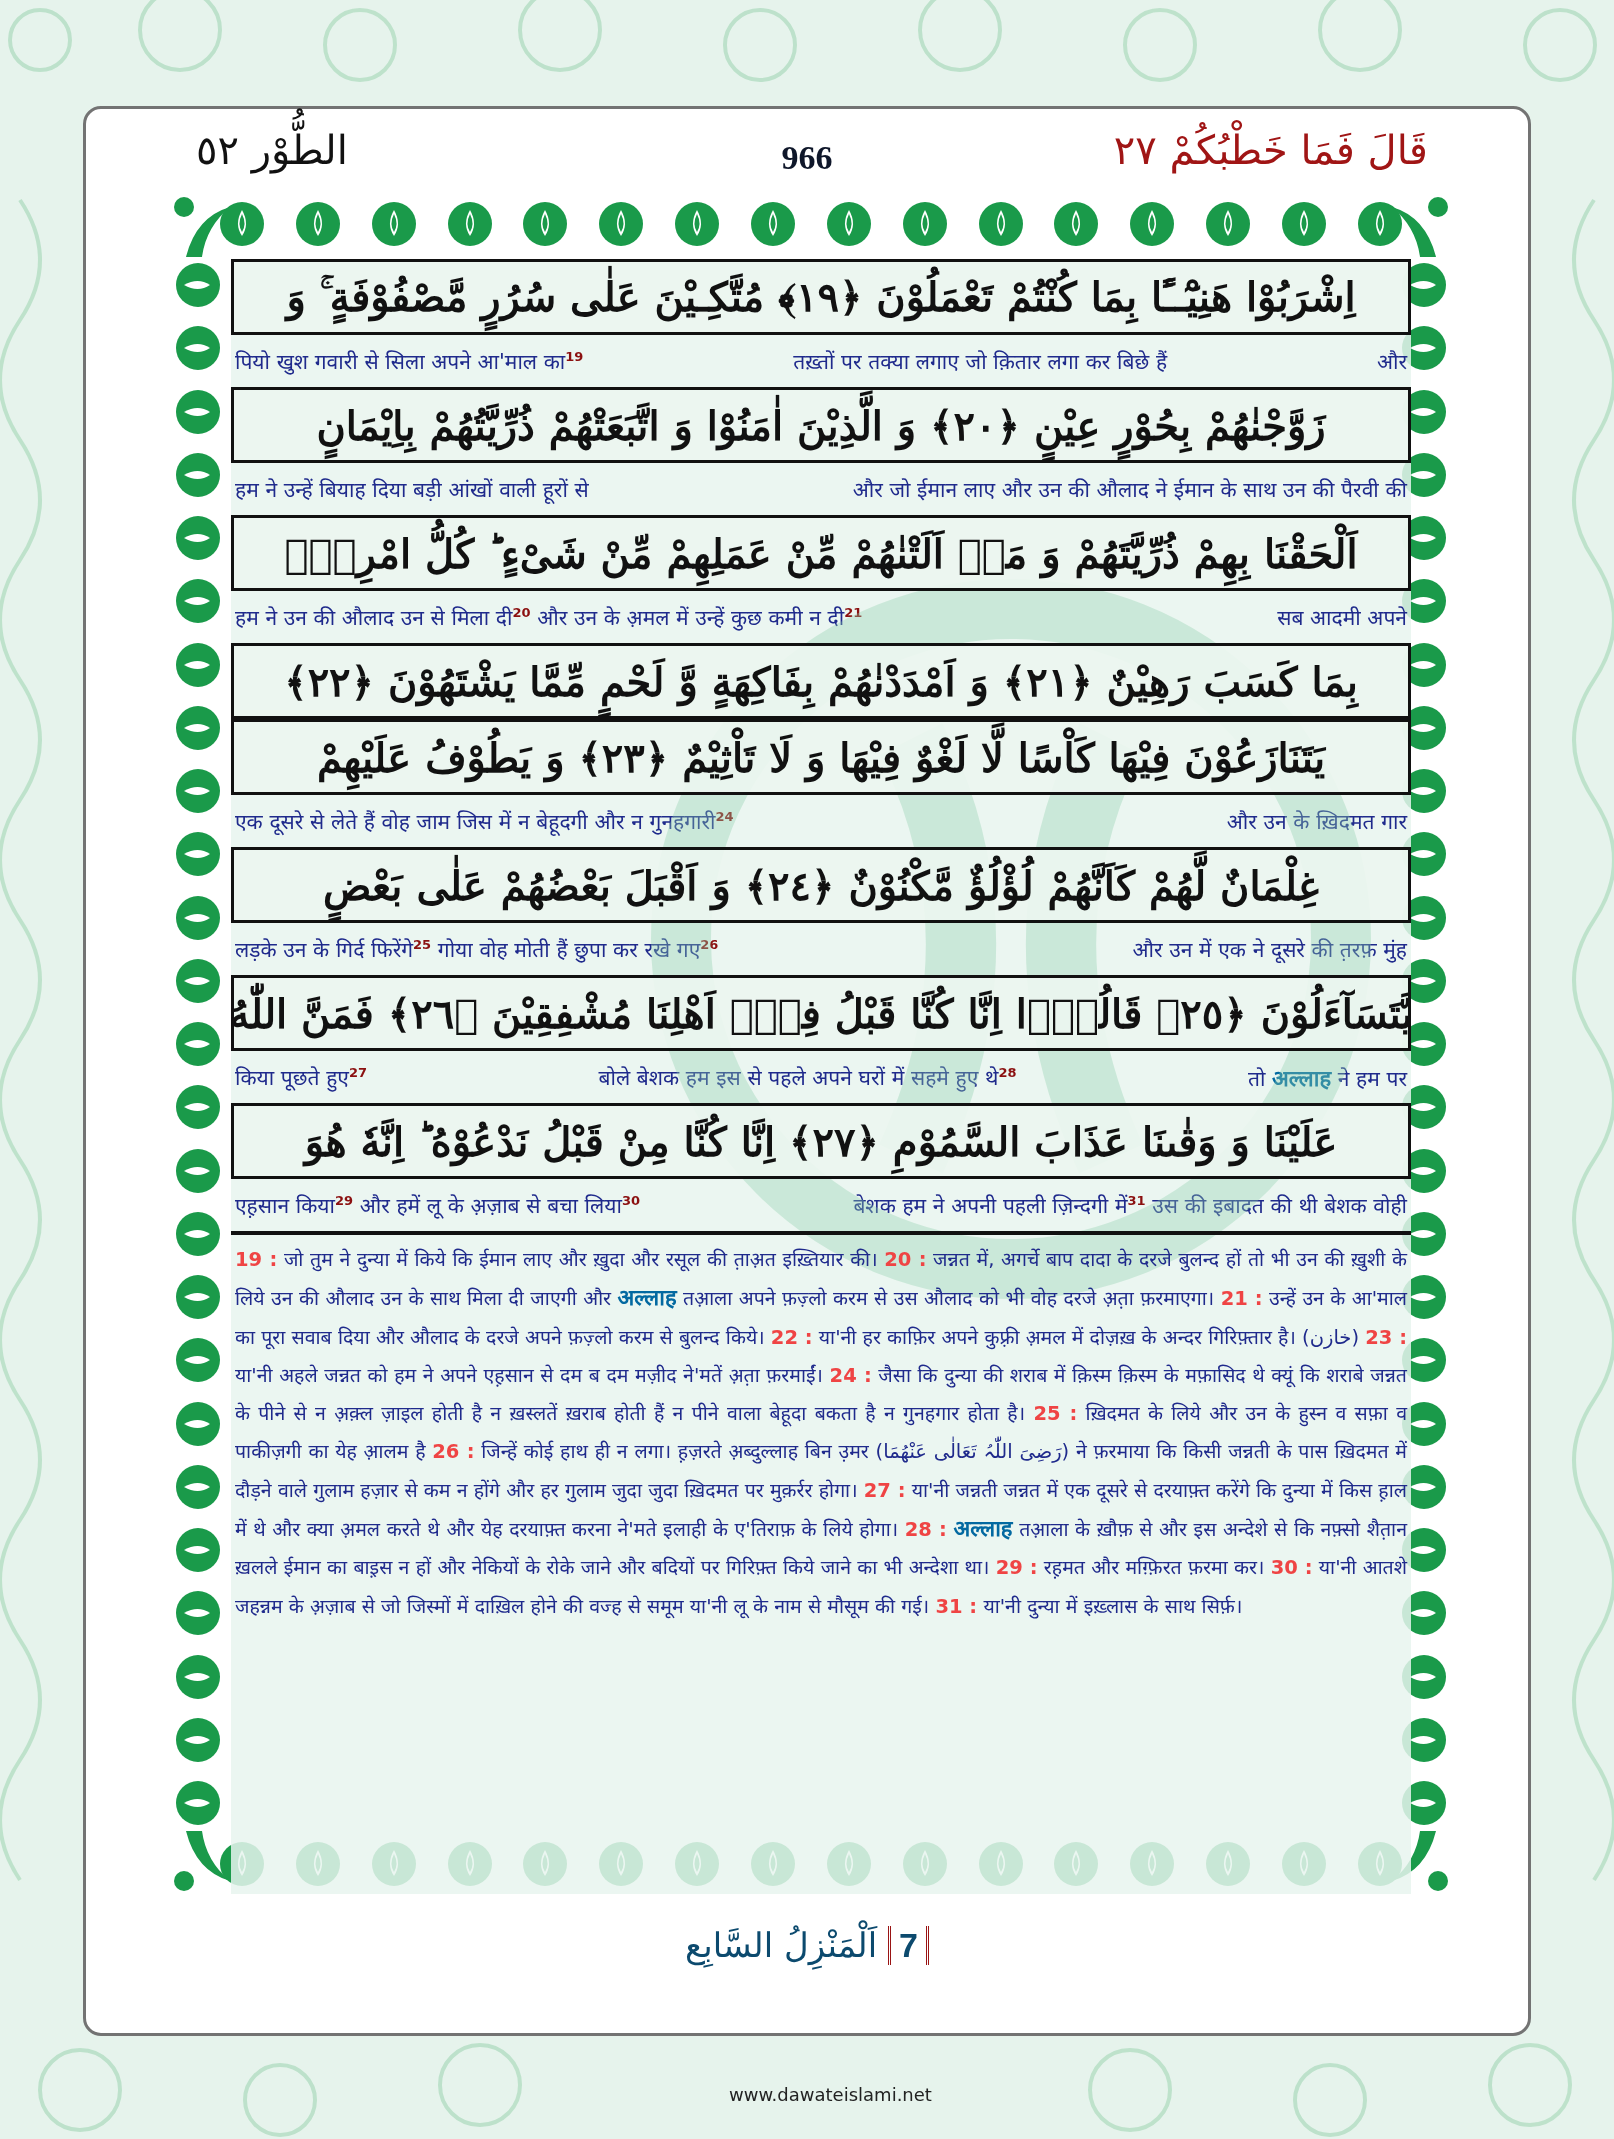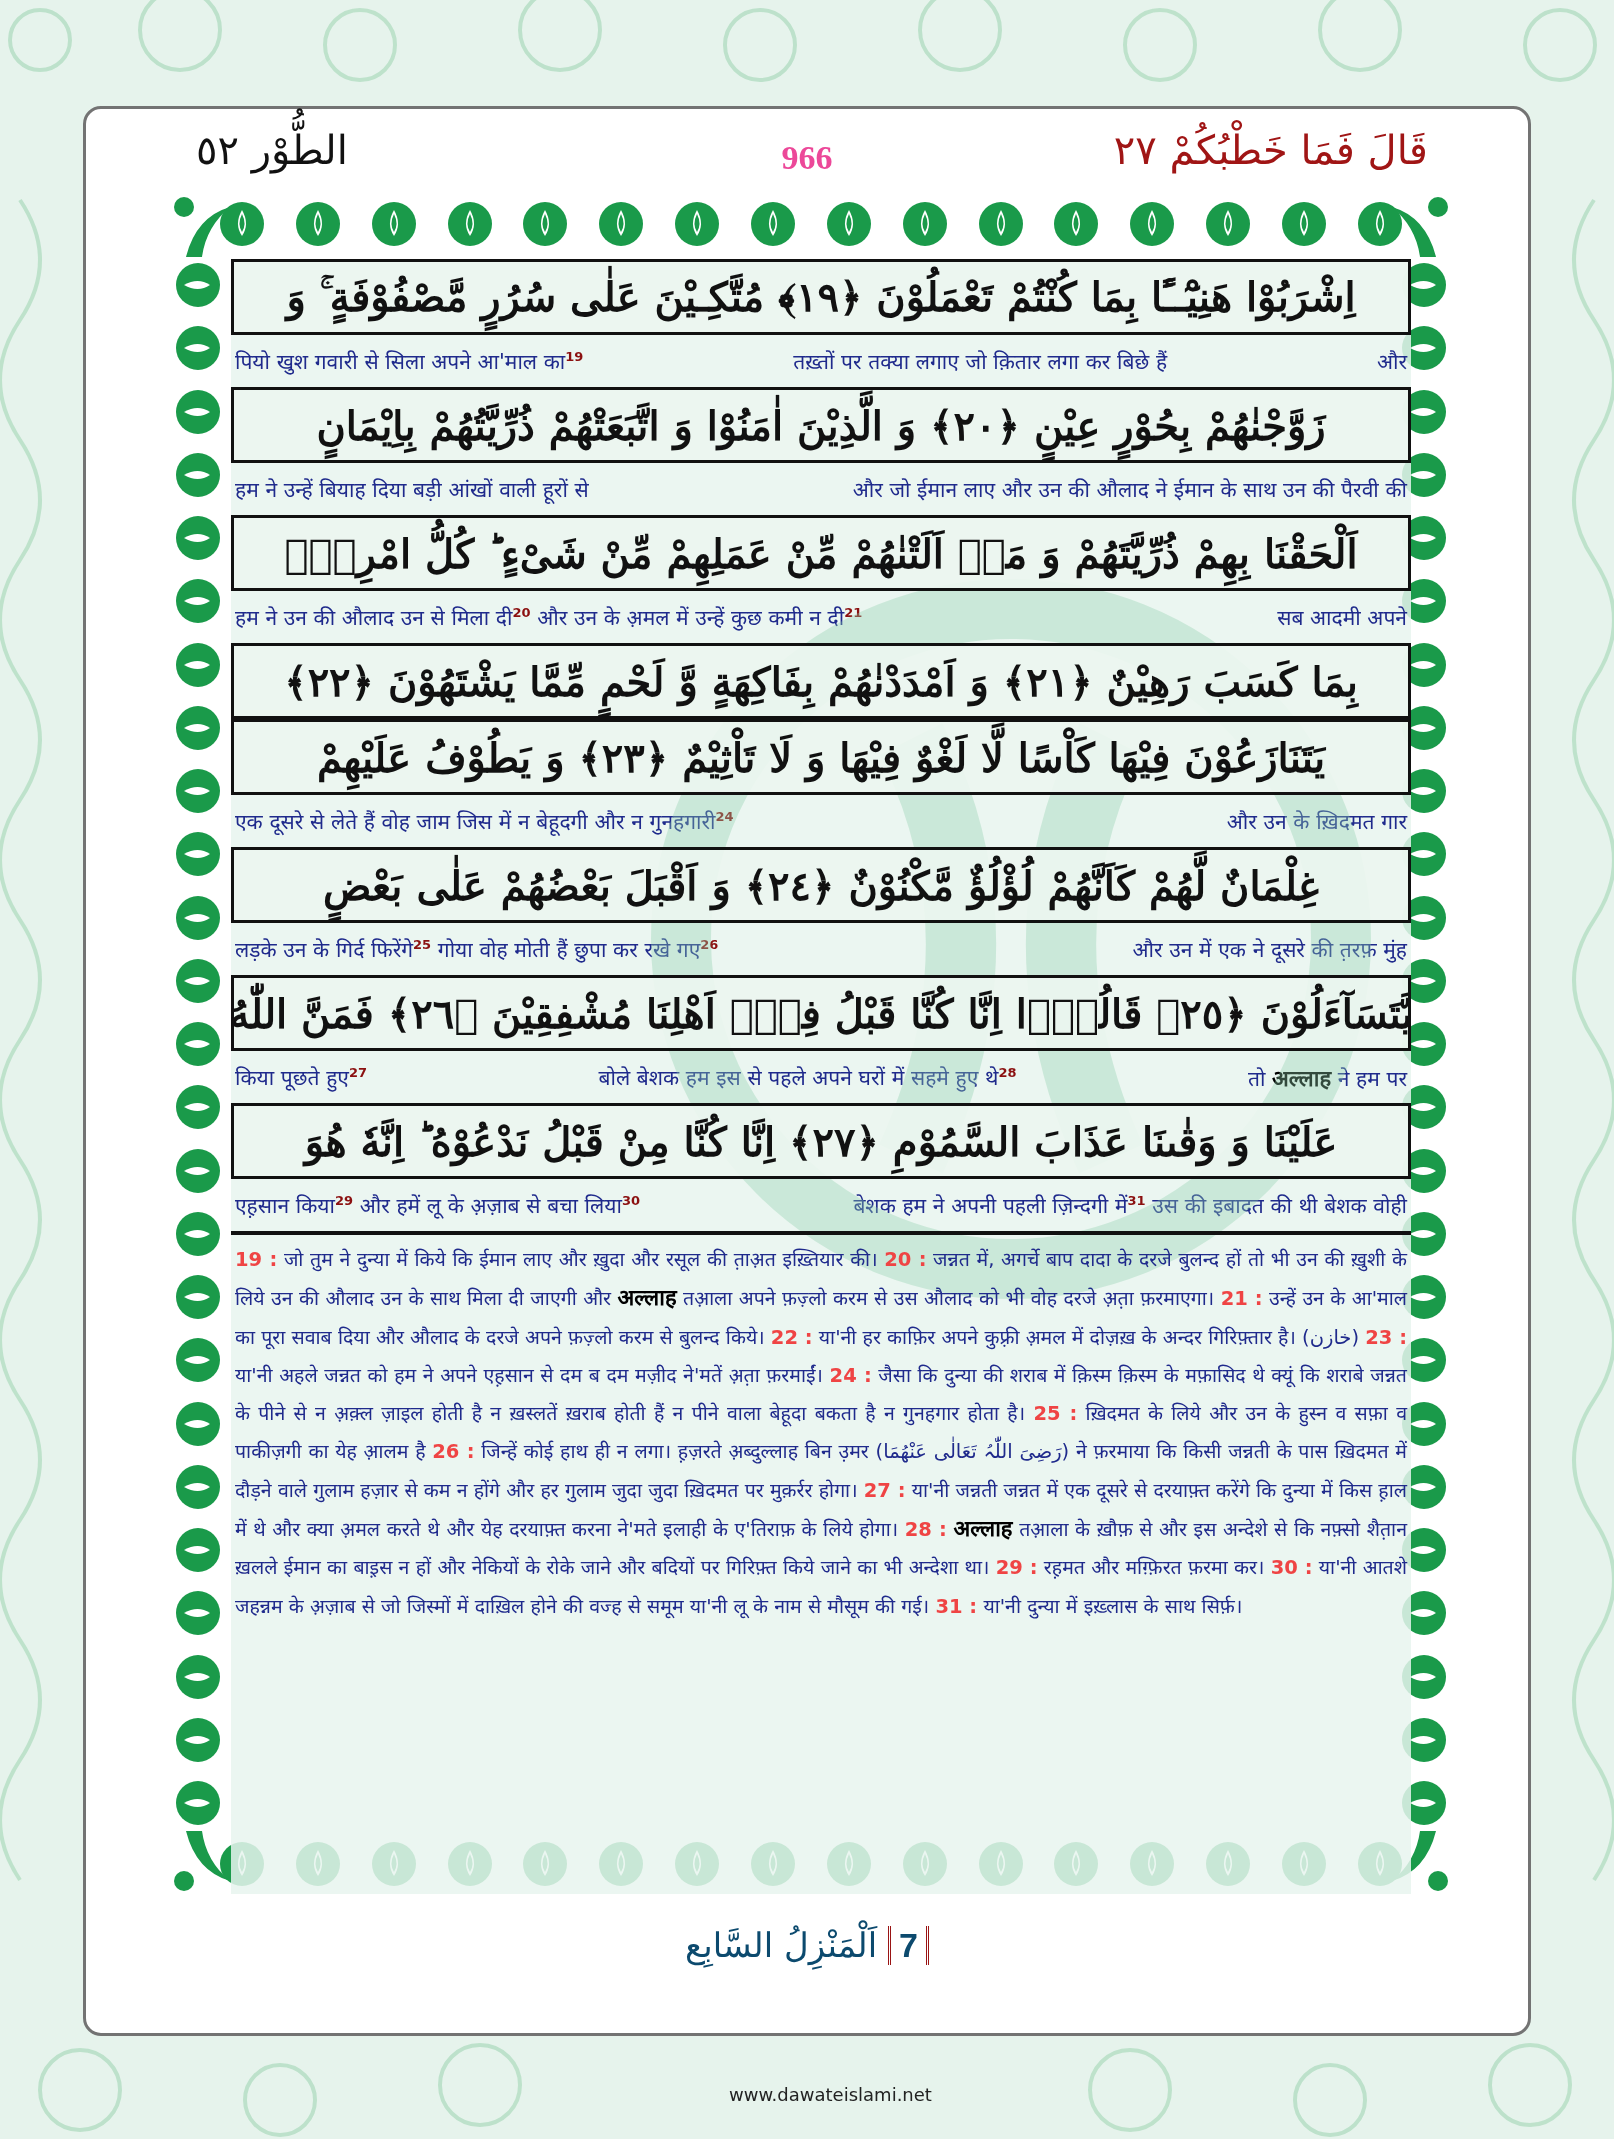--- a/index.html
+++ b/index.html
@@ -9,21 +9,21 @@
     font-family:"DejaVu Sans",sans-serif;
   }
   .bg-swirl{position:absolute;inset:0;pointer-events:none;}
   .page{
     position:absolute;left:83px;top:106px;width:1448px;height:1930px;
     background:#ffffff;border:3px solid #737373;border-radius:18px;
     box-sizing:border-box;
   }
   .hdr{position:absolute;left:0;right:0;top:0;height:95px;}
   .hdr-left{position:absolute;left:110px;top:18px;font-family:"DejaVu Serif",serif;font-size:40px;color:#111;direction:rtl;}
-  .hdr-center{position:absolute;left:0;right:0;top:30px;text-align:center;font-family:"Liberation Serif",serif;font-weight:bold;font-size:34px;color:#ec4899;}
+  .hdr-center{position:absolute;left:0;right:0;top:30px;text-align:center;font-family:"Liberation Serif",serif;font-weight:bold;font-size:34px;color:#0f172a;}
   .hdr-right{position:absolute;right:100px;top:18px;font-family:"DejaVu Serif",serif;font-size:40px;color:#a01515;direction:rtl;}
   .frame{
     position:absolute;left:80px;top:80px;width:1290px;height:1710px;
   }
   .orn-row{position:absolute;left:0;right:0;height:70px;display:flex;justify-content:space-between;align-items:center;padding:0 50px;box-sizing:border-box;}
   .orn-col{position:absolute;top:70px;bottom:70px;width:60px;display:flex;flex-direction:column;justify-content:space-between;align-items:center;}
   .orn{width:52px;height:52px;}
   .corner{position:absolute;width:66px;height:70px;}
   .content{
     position:absolute;left:145px;top:150px;width:1180px;height:1635px;
@@ -37,21 +37,21 @@
     display:flex;align-items:center;justify-content:center;
     font-family:"DejaVu Serif",serif;font-size:40px;font-weight:bold;color:#111;
     direction:rtl;white-space:nowrap;overflow:hidden;
   }
   .trans{
     height:52px;display:flex;align-items:center;justify-content:space-between;
     font-family:"DejaVu Sans",sans-serif;font-size:21px;color:#1f2a8c;
     padding:0 4px;white-space:nowrap;
   }
   .trans sup{color:#8b1010;font-weight:bold;font-size:13px;}
-  .allah{color:#000000;font-weight:bold;font-size:22px;}
+  .allah{color:#0369a1;font-weight:bold;font-size:22px;}
   .notes{
     position:relative;border-top:4px solid #111;padding:6px 4px 0 4px;
     font-family:"DejaVu Sans",sans-serif;font-size:19.5px;line-height:38.3px;color:#1f2a8c;
     text-align:justify;
   }
   .notes .n{color:#ef4444;font-weight:bold;}
   .footer-title{position:absolute;left:0;right:0;top:1925px;text-align:center;font-family:"DejaVu Serif",serif;font-size:34px;color:#0c4a6e;}
   .footer-title .num{display:inline-block;padding:0 8px;border-left:3px double #9a1414;border-right:3px double #9a1414;font-family:"Liberation Sans",sans-serif;font-weight:bold;}
   .url{position:absolute;left:0;right:0;top:2084px;text-align:center;font-family:"DejaVu Sans",sans-serif;font-size:18px;color:#222;margin-left:47px;}
 </style>

